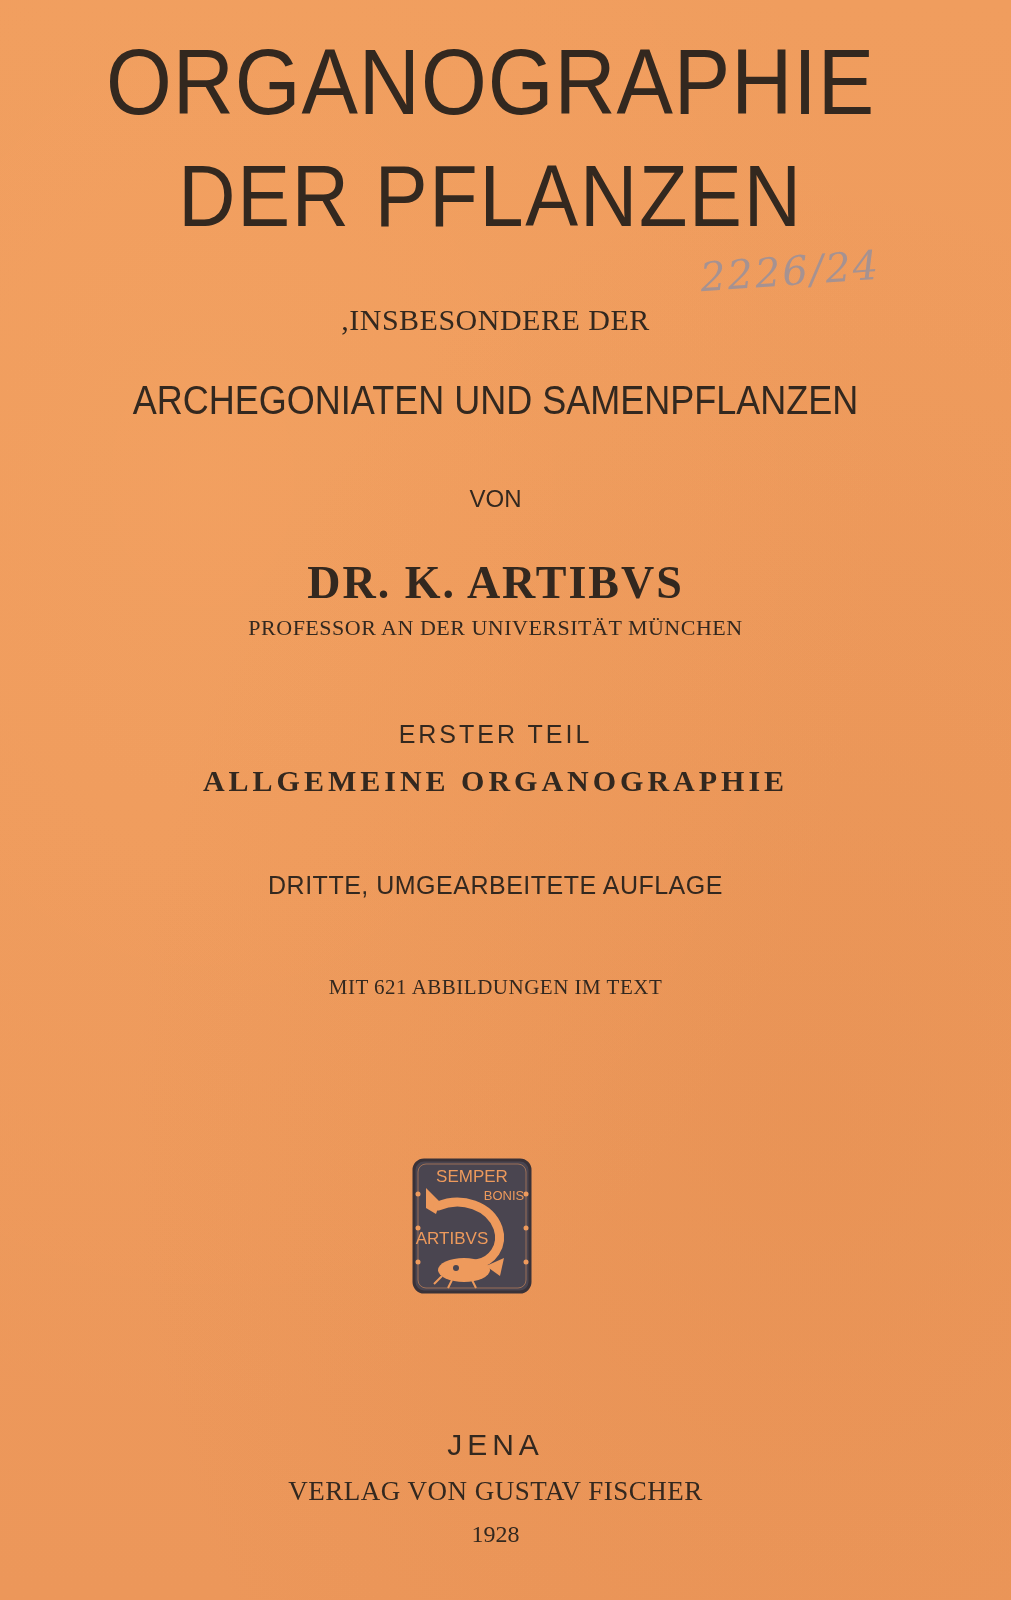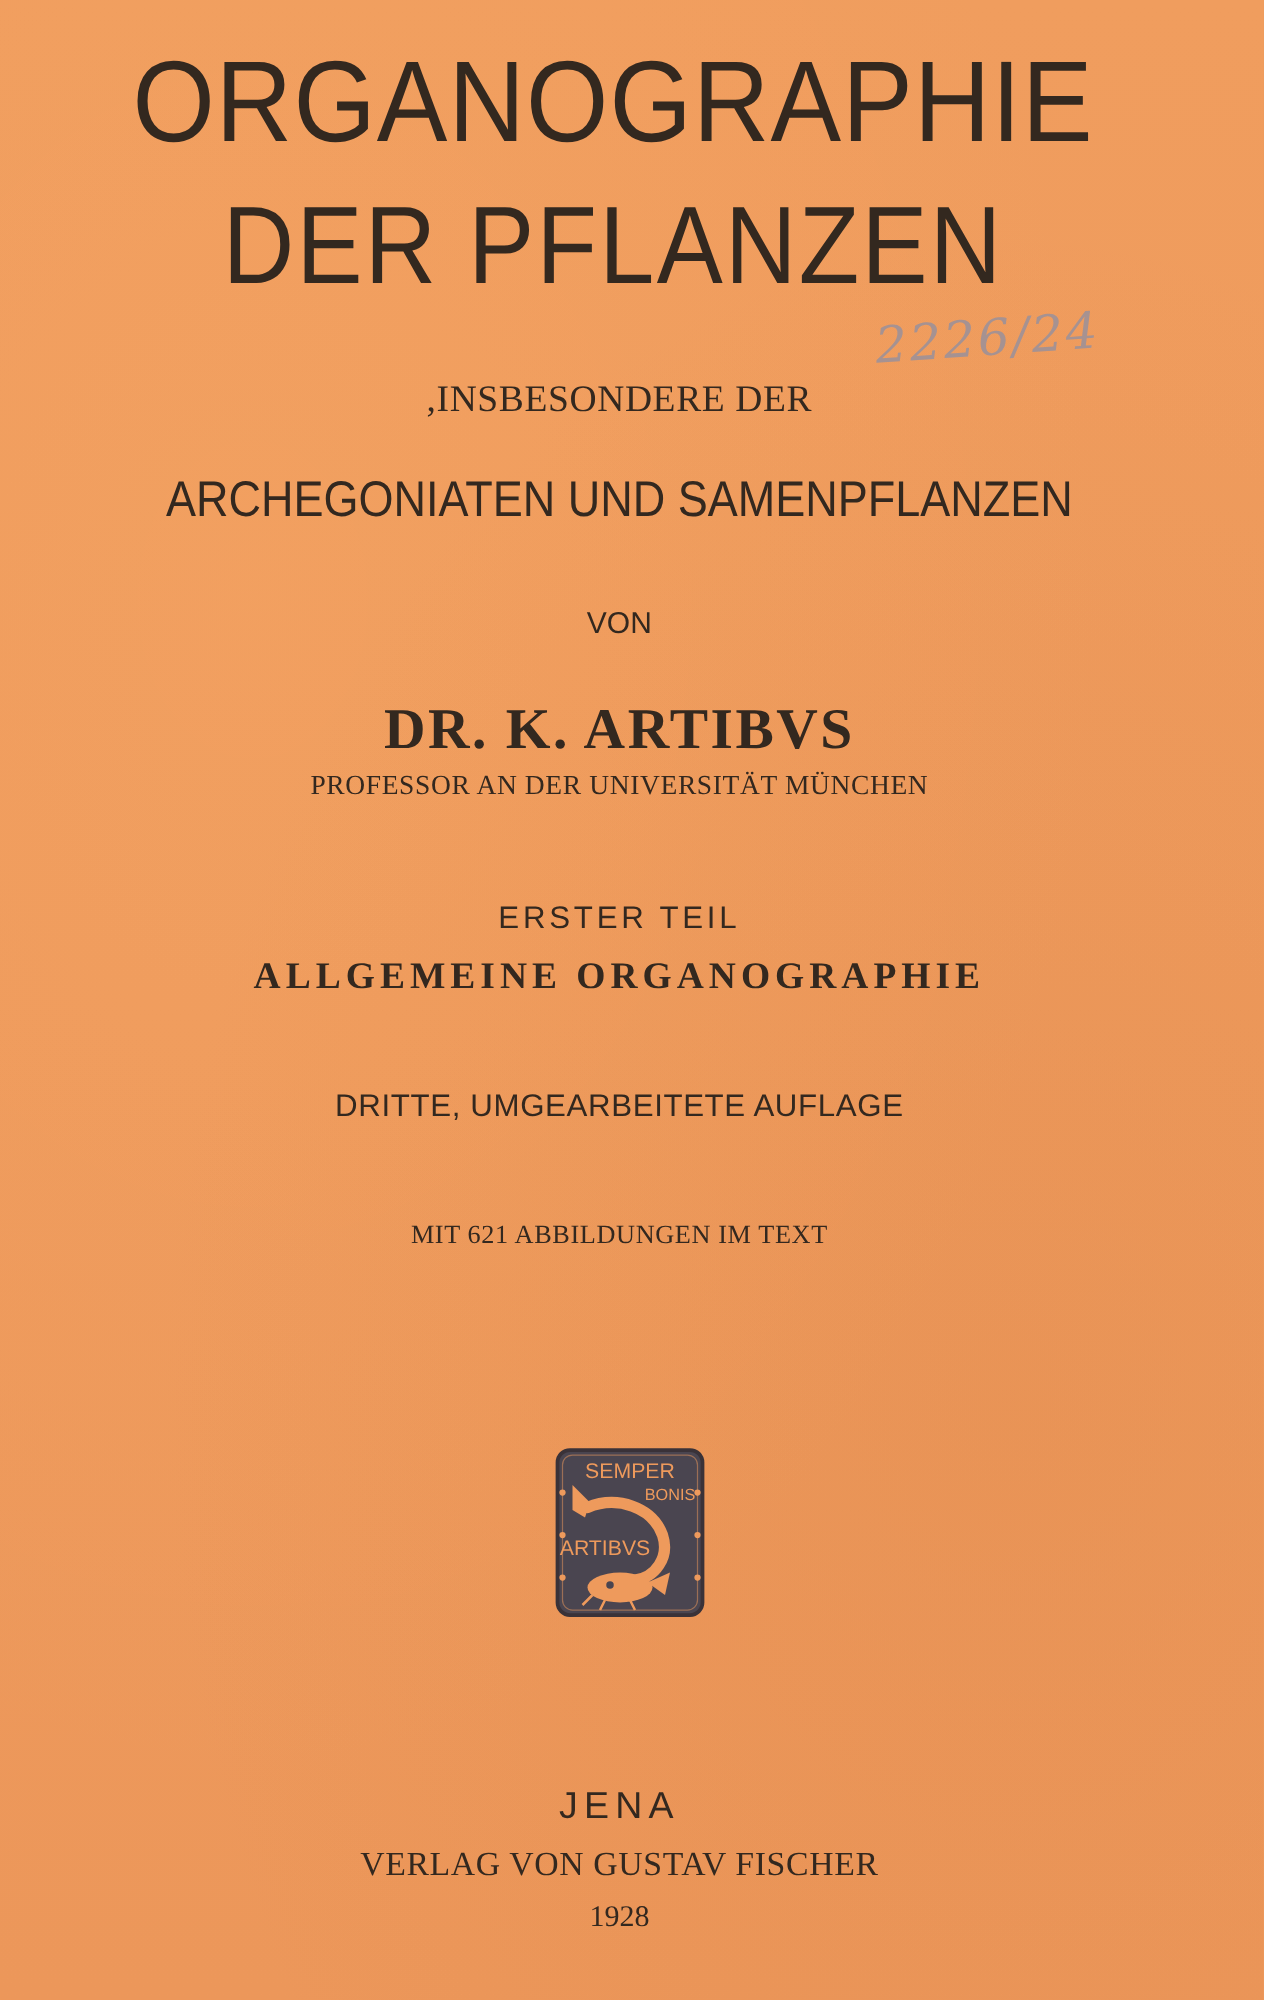--- a/index.html
+++ b/index.html
@@ -133,21 +133,21 @@
       font-family: "DejaVu Serif", serif;
       font-style: italic;
       font-size: 40px;
       color: #8e8fa3;
       opacity: 0.75;
       letter-spacing: 2px;
       transform: rotate(-4deg);
     }
     .emblem {
       position: absolute;
-      left: 444px;
+      left: 412px;
       top: 1158px;
       width: 120px;
       height: 136px;
     }
   </style>
 </head>
 <body>
 
 <div class="page">
 

